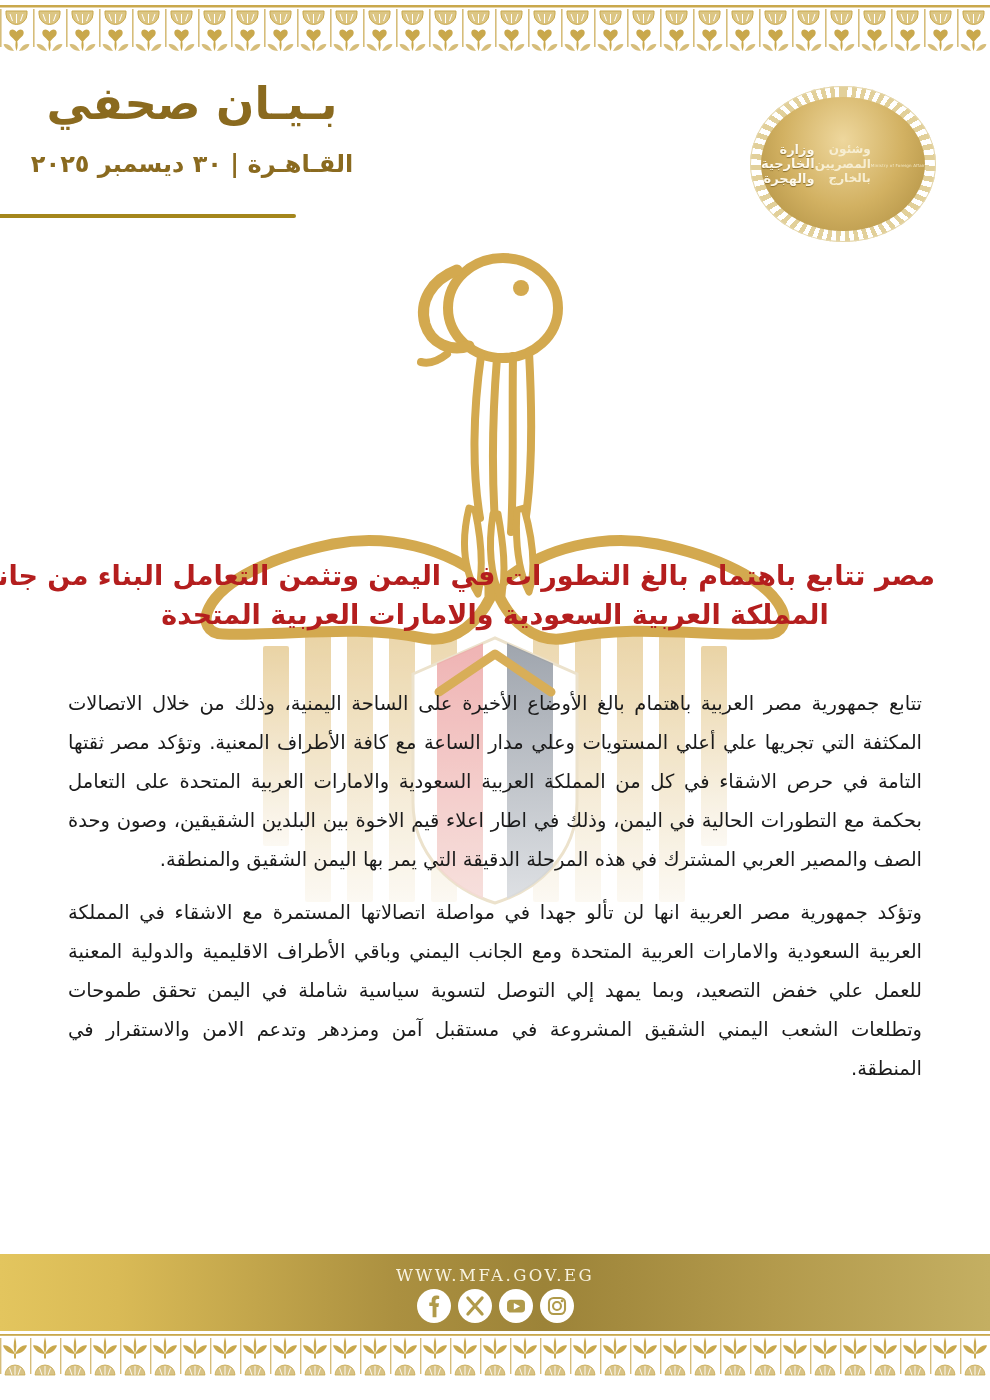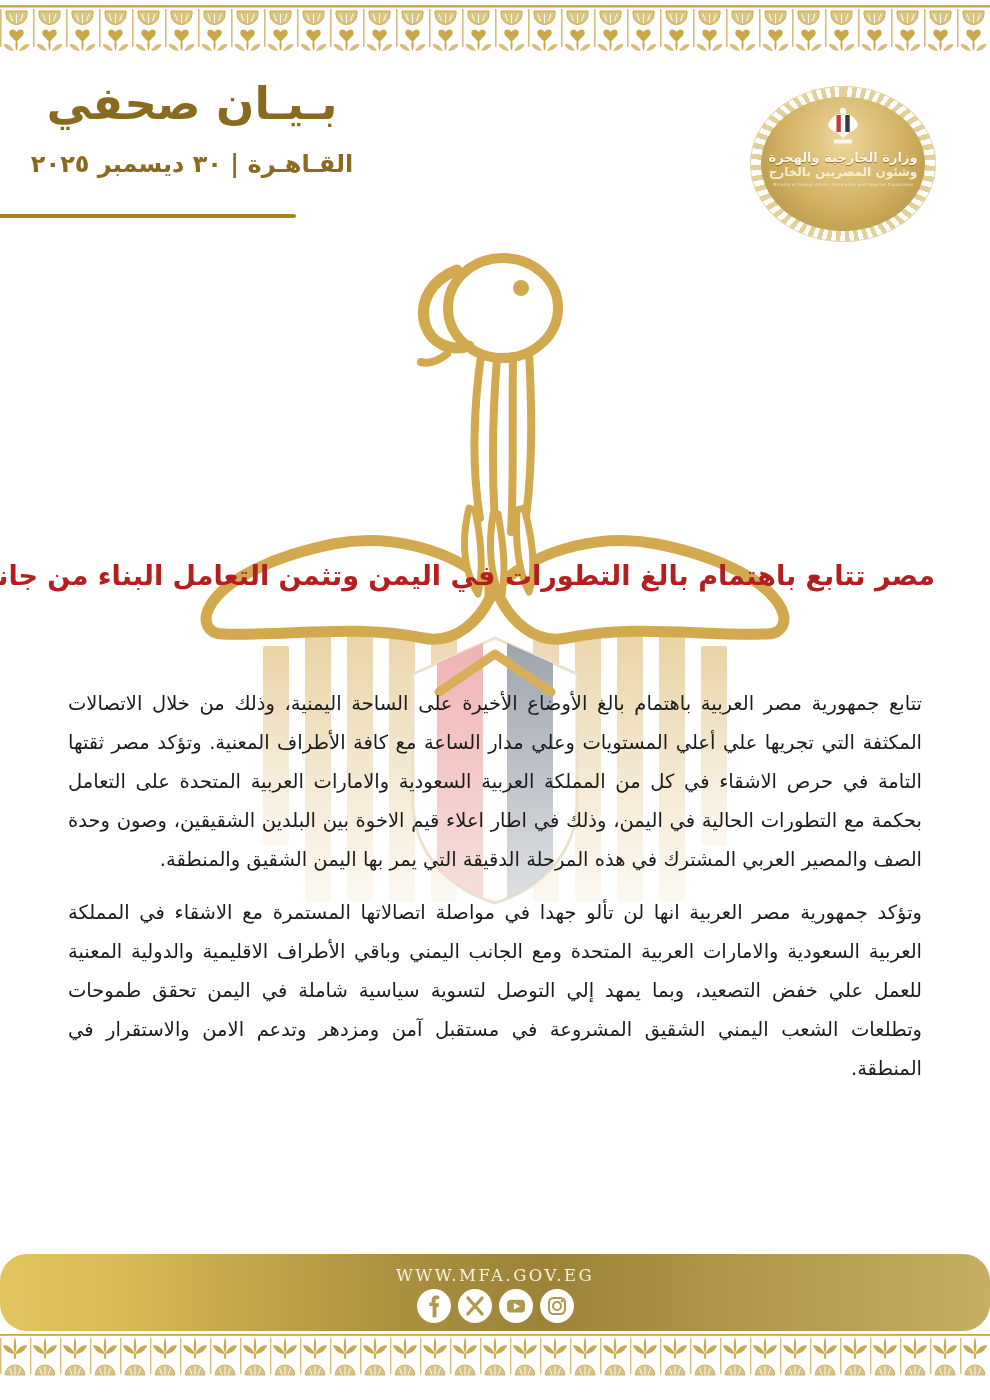--- a/index.html
+++ b/index.html
@@ -30,21 +30,21 @@
     position:absolute;left:750px;top:86px;width:186px;height:156px;z-index:3;
     border-radius:50%;
     background:repeating-conic-gradient(#e2d09a 0deg 3.5deg,#ffffff 3.5deg 7deg);
     box-shadow:0 0 0 1px #e5d7ac inset;
     padding:0;display:flex;align-items:center;justify-content:center;
   }
   .seal-inner{
     width:164px;height:134px;border-radius:50%;
     background:radial-gradient(ellipse at 50% 32%,#eed79d 0%,#d2b162 50%,#b3924229 0%,#b39242 100%);
     background:radial-gradient(ellipse at 50% 32%,#eed79d 0%,#d2b162 52%,#ab8b3e 100%);
-    display:flex;flex-direction:column;align-items:center;
+    display:flex;flex-direction:row;align-items:center;
     overflow:hidden;
   }
   .seal-emblem{margin-top:9px;display:block;}
   .seal-ar1{font-size:13px;font-weight:bold;color:#fdf8ea;direction:rtl;line-height:1.1;margin-top:1px;text-shadow:0 1px 1px #8a6f2e;}
   .seal-ar2{font-size:12px;font-weight:bold;color:#f7eed2;direction:rtl;line-height:1.2;}
   .seal-en{font-size:4px;color:#f3e9c9;letter-spacing:.2px;margin-top:2px;white-space:nowrap;}
   
   .eagle{position:absolute;left:170px;top:246px;width:650px;height:662px;z-index:1;display:block;}
   
   .headline{
@@ -59,21 +59,20 @@
     direction:rtl;text-align:justify;
     color:var(--body_text,#1b1b1b);
     font-size:19.5px;font-weight:normal;line-height:2.0;
   }
   .body-text p{margin:0 0 14px 0;}
   
   .footer{
     position:absolute;left:0;top:1254px;width:990px;height:77px;z-index:2;
     background:linear-gradient(90deg,#e3c55e 0%,#d9ba56 12%,#ab9040 40%,#9c8338 55%,#b39a4c 78%,#c4af62 100%);
     text-align:center;
-    border-radius:27px;
   }
   .website{
     padding-top:12px;font-family:"DejaVu Serif","Liberation Serif",serif;
     font-size:16.5px;letter-spacing:2.5px;color:#f8f3e0;cursor:pointer;
   }
   .socials{margin-top:4px;display:flex;justify-content:center;gap:7px;}
   .sicon{width:34px;height:34px;display:inline-block;cursor:pointer;}
   .sicon svg{display:block;}
 </style>
 </head>
@@ -170,20 +169,21 @@
     <path d="M243,428 L325,392 L407,428 L407,556 C407,610 367,644 325,657 C283,644 243,610 243,556 Z" fill="#ffffff" stroke="#ece2cc" stroke-width="3"></path>
     <g clip-path="url(#sc)" opacity="0.85">
       <rect x="267" y="392" width="46" height="266" fill="url(#gr)"></rect>
       <rect x="337" y="392" width="46" height="266" fill="url(#gg)"></rect>
     </g>
     <path d="M269,446 L325,408 L381,446" fill="none" stroke="#d8ae58" stroke-width="9" stroke-linecap="round" stroke-linejoin="round"></path>
   </svg>
 
   <div class="headline">
     <div>مصر تتابع باهتمام بالغ التطورات في اليمن وتثمن التعامل البناء من جانب</div>
+    <div>المملكة العربية السعودية والامارات العربية المتحدة</div>
   </div>
 
   <div class="body-text">
     <p>تتابع جمهورية مصر العربية باهتمام بالغ الأوضاع الأخيرة على الساحة اليمنية، وذلك من خلال الاتصالات المكثفة التي تجريها علي أعلي المستويات وعلي مدار الساعة مع كافة الأطراف المعنية. وتؤكد مصر ثقتها التامة في حرص الاشقاء في كل من المملكة العربية السعودية والامارات العربية المتحدة على التعامل بحكمة مع التطورات الحالية في اليمن، وذلك في اطار اعلاء قيم الاخوة بين البلدين الشقيقين، وصون وحدة الصف والمصير العربي المشترك في هذه المرحلة الدقيقة التي يمر بها اليمن الشقيق والمنطقة.</p>
     <p>وتؤكد جمهورية مصر العربية انها لن تألو جهدا في مواصلة اتصالاتها المستمرة مع الاشقاء في المملكة العربية السعودية والامارات العربية المتحدة ومع الجانب اليمني وباقي الأطراف الاقليمية والدولية المعنية للعمل علي خفض التصعيد، وبما يمهد إلي التوصل لتسوية سياسية شاملة في اليمن تحقق طموحات وتطلعات الشعب اليمني الشقيق المشروعة في مستقبل آمن ومزدهر وتدعم الامن والاستقرار في المنطقة.</p>
   </div>
 
   <div class="footer">
     <div class="website">WWW.MFA.GOV.EG</div>
     <div class="socials">

